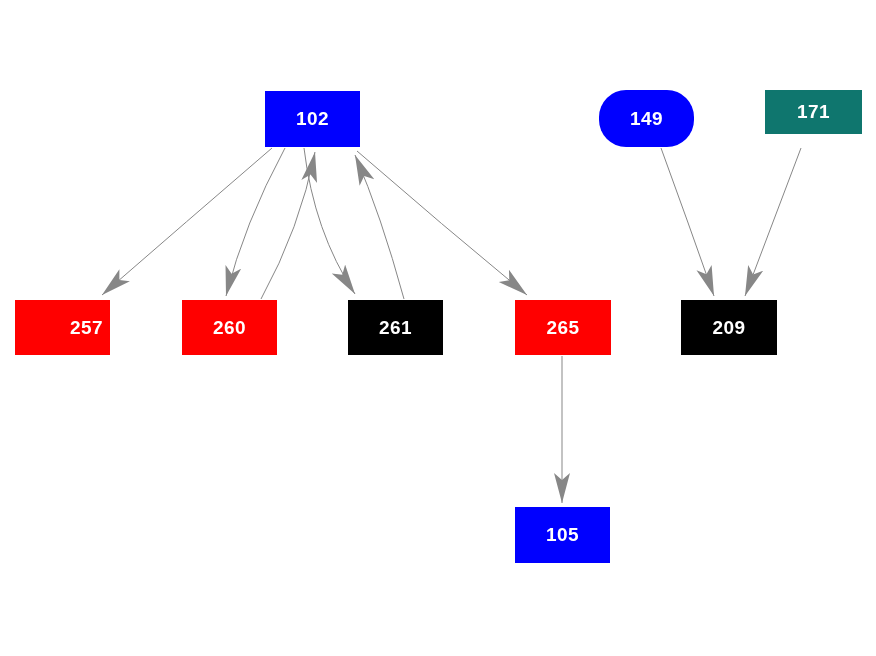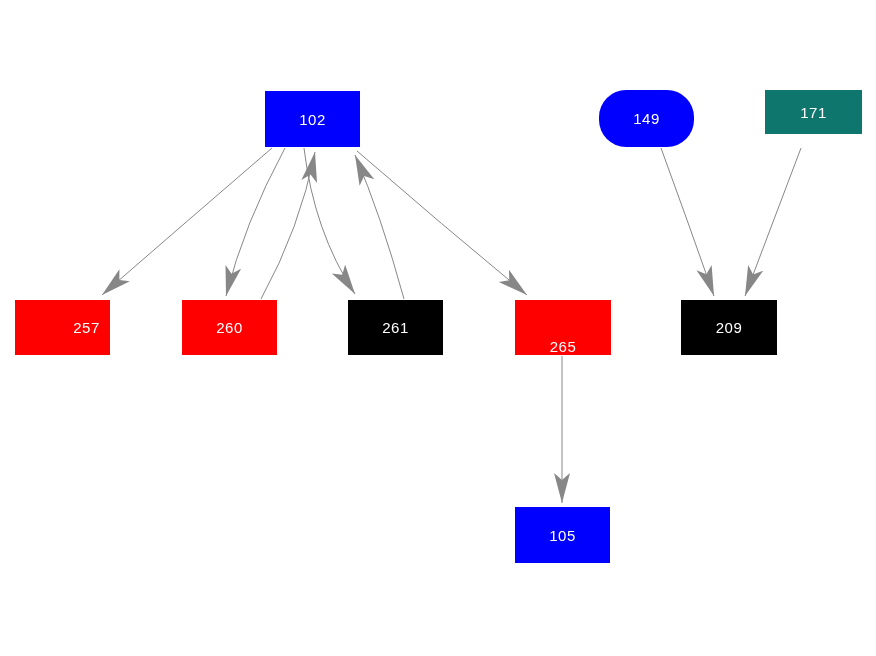--- a/index.html
+++ b/index.html
@@ -21,22 +21,22 @@
   .node {
     position: absolute;
     z-index: 2;
     display: flex;
     align-items: center;
     justify-content: center;
     box-sizing: border-box;
   }
   .node span {
     color: #ffffff;
-    font-size: 15px;
-    font-weight: normal;
+    font-size: 19px;
+    font-weight: bold;
     letter-spacing: 0.5px;
   }
 </style>
 </head>
 <body>
 
 <div id="canvas" style="background: rgb(255, 255, 255);">
     <svg id="edges" width="876" height="656">
       <defs>
         <marker id="arrowhead" markerUnits="userSpaceOnUse" markerWidth="32" markerHeight="18" refX="30" refY="8" orient="auto">
@@ -64,21 +64,21 @@
     </div>
     <div class="node" style="left: 15px; top: 300px; width: 95px; height: 55px; background: rgb(255, 0, 0); padding-left: 48px;">
       <span style="color: rgb(255, 255, 255);">257</span>
     </div>
     <div class="node" style="left: 182px; top: 300px; width: 95px; height: 55px; background: rgb(255, 0, 0);">
       <span style="color: rgb(255, 255, 255);">260</span>
     </div>
     <div class="node" style="left: 348px; top: 300px; width: 95px; height: 55px; background: #000000;">
       <span style="color: rgb(255, 255, 255);">261</span>
     </div>
-    <div class="node" style="left: 515px; top: 300px; width: 96px; height: 55px; background: rgb(255, 0, 0); align-items: flex-end;">
+    <div class="node" style="left: 515px; top: 300px; width: 96px; height: 55px; background: rgb(255, 0, 0);">
       <span style="color: rgb(255, 255, 255);">265</span>
     </div>
     <div class="node" style="left: 681px; top: 300px; width: 96px; height: 55px; background: #000000;">
       <span style="color: rgb(255, 255, 255);">209</span>
     </div>
     <div class="node" style="left: 515px; top: 507px; width: 95px; height: 56px; background: rgb(0, 0, 255);">
       <span style="color: rgb(255, 255, 255);">105</span>
     </div>
   </div>
 

